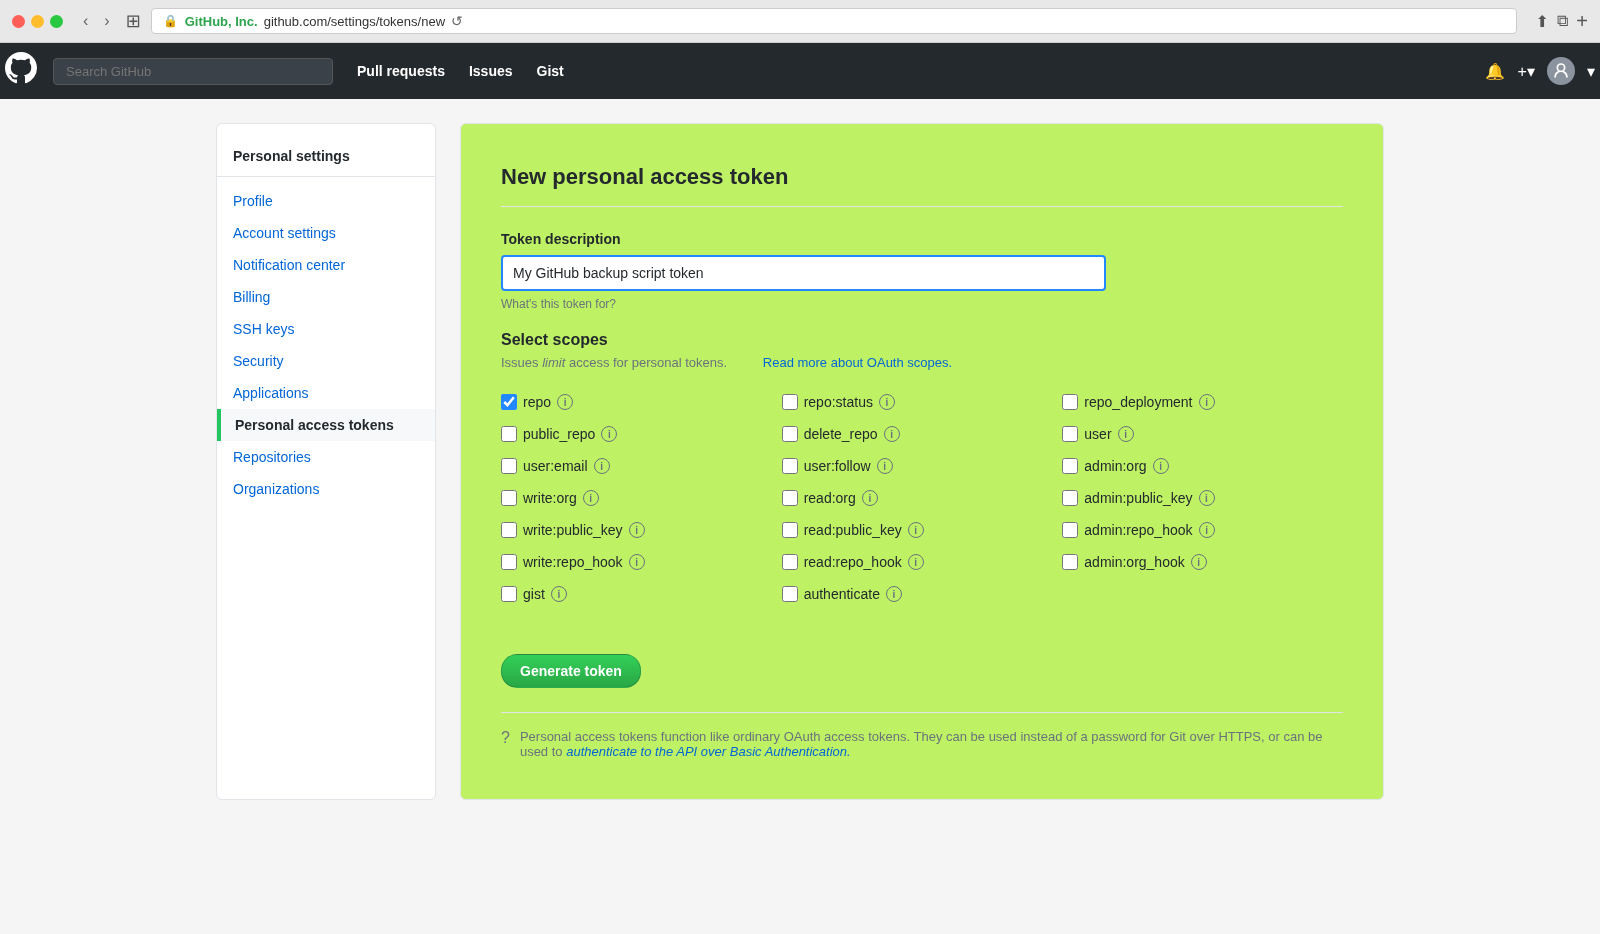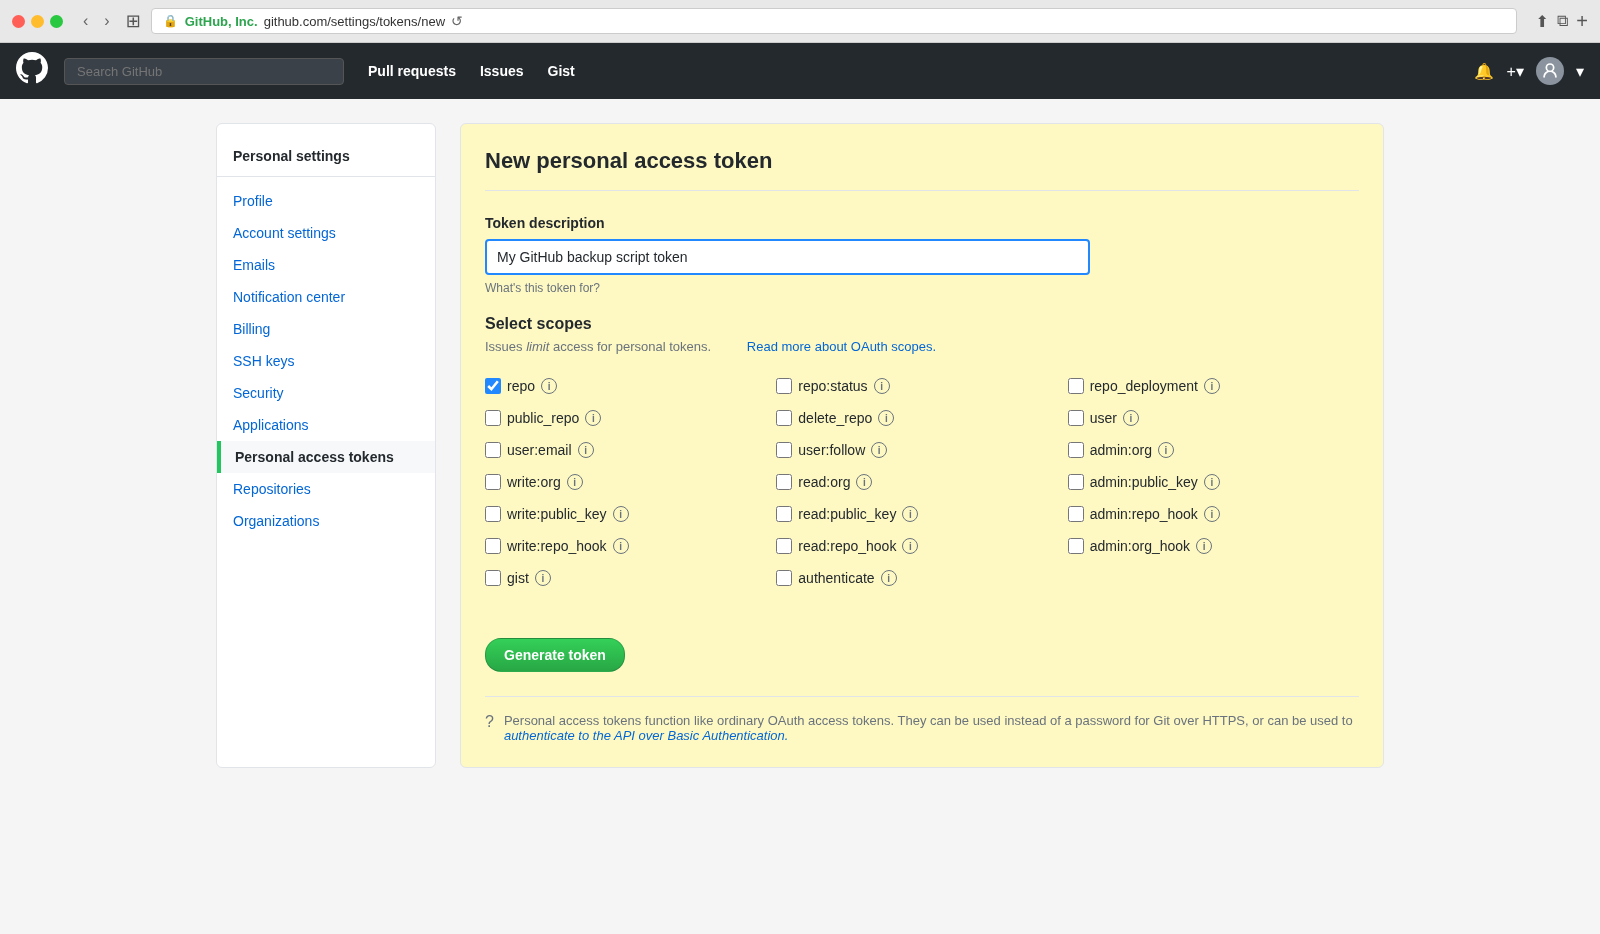--- a/index.html
+++ b/index.html
@@ -41,21 +41,21 @@
     .reload-btn { background: none; border: none; cursor: pointer; color: #666; font-size: 14px; }
     .browser-actions { display: flex; gap: 8px; margin-left: 8px; }
     .browser-action-btn { background: none; border: none; cursor: pointer; color: #555; font-size: 16px; }
     .new-tab-btn { background: none; border: none; cursor: pointer; color: #555; font-size: 20px; font-weight: 300; }
 
     
     .gh-header {
       background: #24292e;
       display: flex;
       align-items: center;
-      padding: 0 16px;
+      padding: 0 5px;
       height: 56px;
       gap: 16px;
     }
     .gh-logo { color: white; font-size: 28px; }
     .gh-search {
       background: #3a4149;
       border: 1px solid #555;
       border-radius: 4px;
       padding: 5px 12px;
       color: #ccc;
@@ -71,21 +71,21 @@
     
     .page-container { display: flex; max-width: 1200px; margin: 24px auto; gap: 24px; padding: 0 16px; }
 
     
     .sidebar { width: 220px; flex-shrink: 0; background: white; border: 1px solid #e1e4e8; border-radius: 6px; padding: 16px 0; }
     .sidebar-heading { font-size: 14px; font-weight: 600; color: #24292e; padding: 8px 16px 12px; border-bottom: 1px solid #e1e4e8; margin-bottom: 8px; }
     .sidebar-item { display: block; padding: 8px 16px; color: #0366d6; text-decoration: none; font-size: 14px; cursor: pointer; }
     .sidebar-item.active { font-weight: 600; color: #24292e; border-left: 4px solid #22c55e; padding-left: 14px; background: #f6f8fa; }
 
     
-    .main-content { flex: 1; background: #fef9c3; border: 1px solid #e1e4e8; border-radius: 6px; padding: 24px; }
+    .main-content { flex: 1; background: #bef264; border: 1px solid #e1e4e8; border-radius: 6px; padding: 40px; }
 
     .page-title { font-size: 22px; font-weight: 600; color: #24292e; padding-bottom: 16px; border-bottom: 1px solid #e1e4e8; margin-bottom: 24px; }
 
     .form-group { margin-bottom: 20px; }
     .form-label { font-weight: 600; font-size: 14px; color: #24292e; margin-bottom: 8px; display: block; }
     .form-input {
       width: 100%;
       max-width: 605px;
       padding: 8px 10px;
       border: 2px solid #2188ff;
@@ -179,21 +179,20 @@
     <button class="gh-icon-btn">▾</button>
   </div>
 </div>
 
 <div class="page-container">
 
   <aside class="sidebar">
     <div class="sidebar-heading">Personal settings</div>
     <a class="sidebar-item">Profile</a>
     <a class="sidebar-item">Account settings</a>
-    <a class="sidebar-item">Emails</a>
     <a class="sidebar-item">Notification center</a>
     <a class="sidebar-item">Billing</a>
     <a class="sidebar-item">SSH keys</a>
     <a class="sidebar-item">Security</a>
     <a class="sidebar-item">Applications</a>
     <a class="sidebar-item active">Personal access tokens</a>
     <a class="sidebar-item">Repositories</a>
     <a class="sidebar-item">Organizations</a>
   </aside>
 

